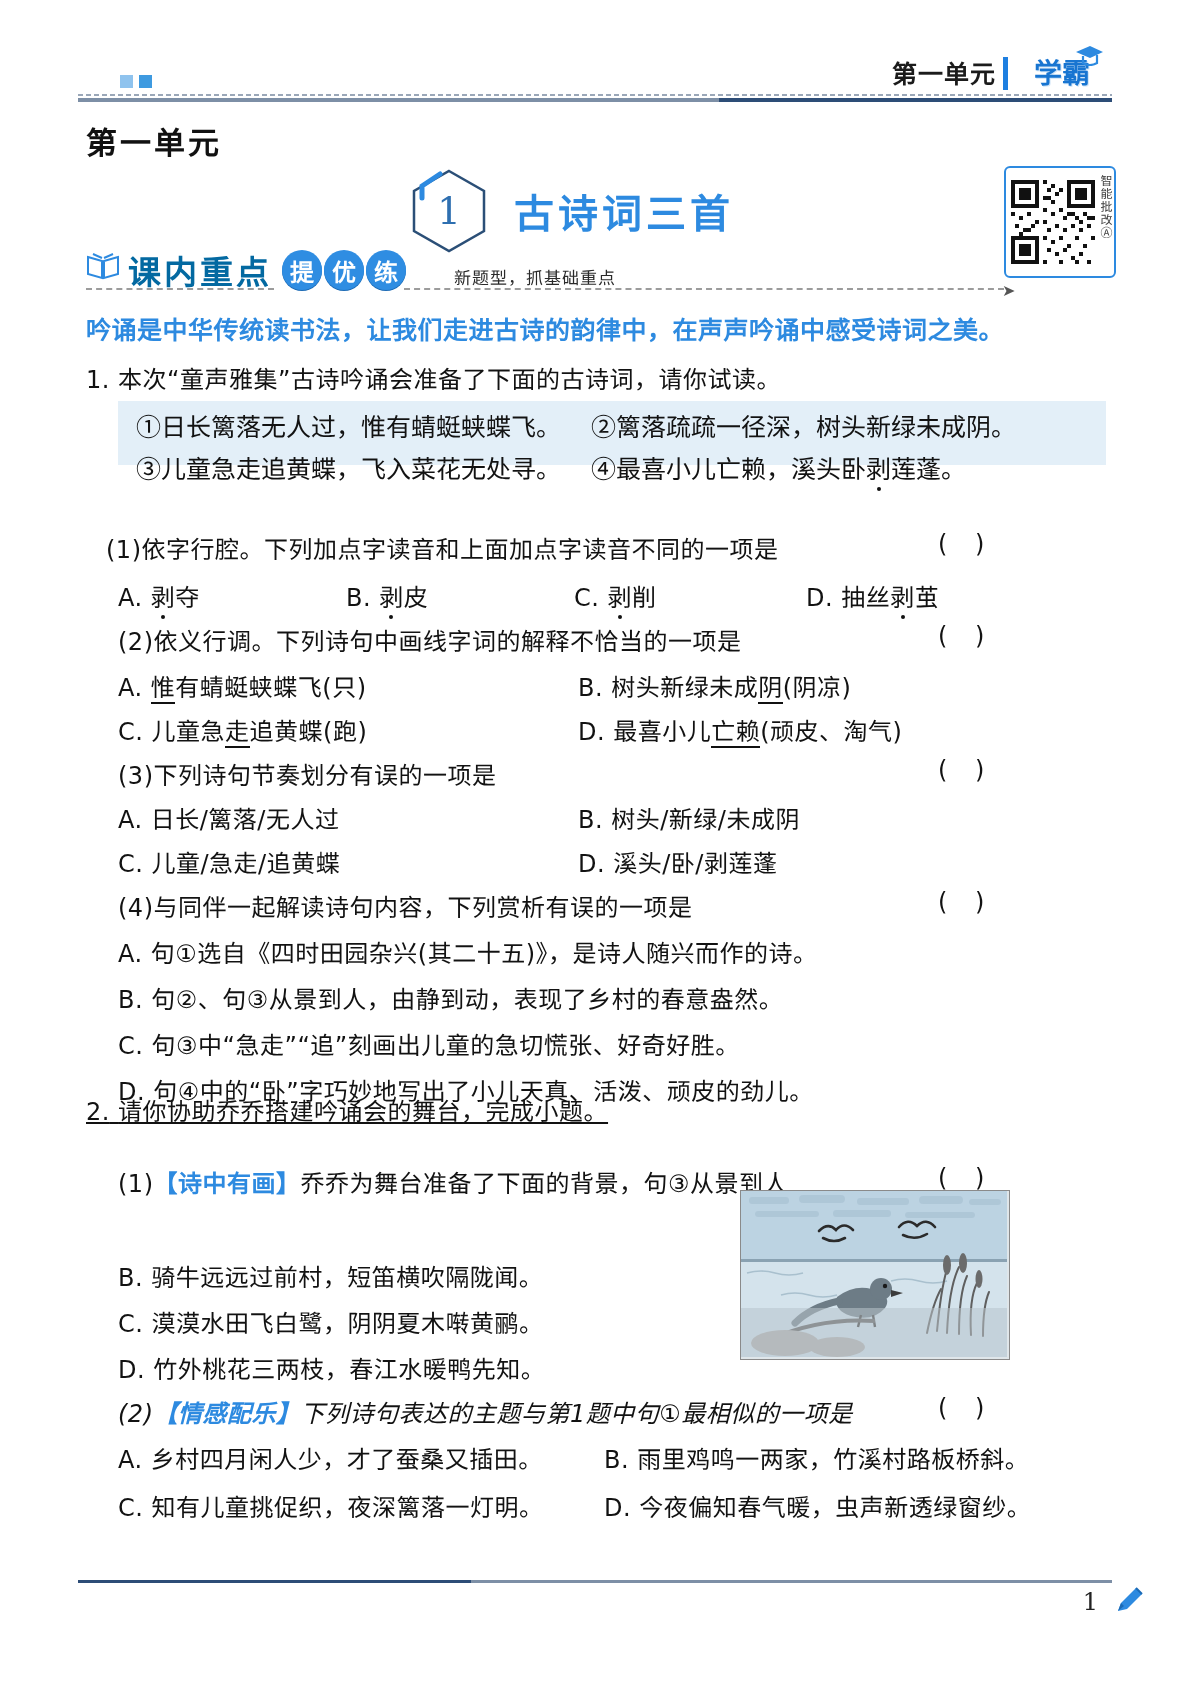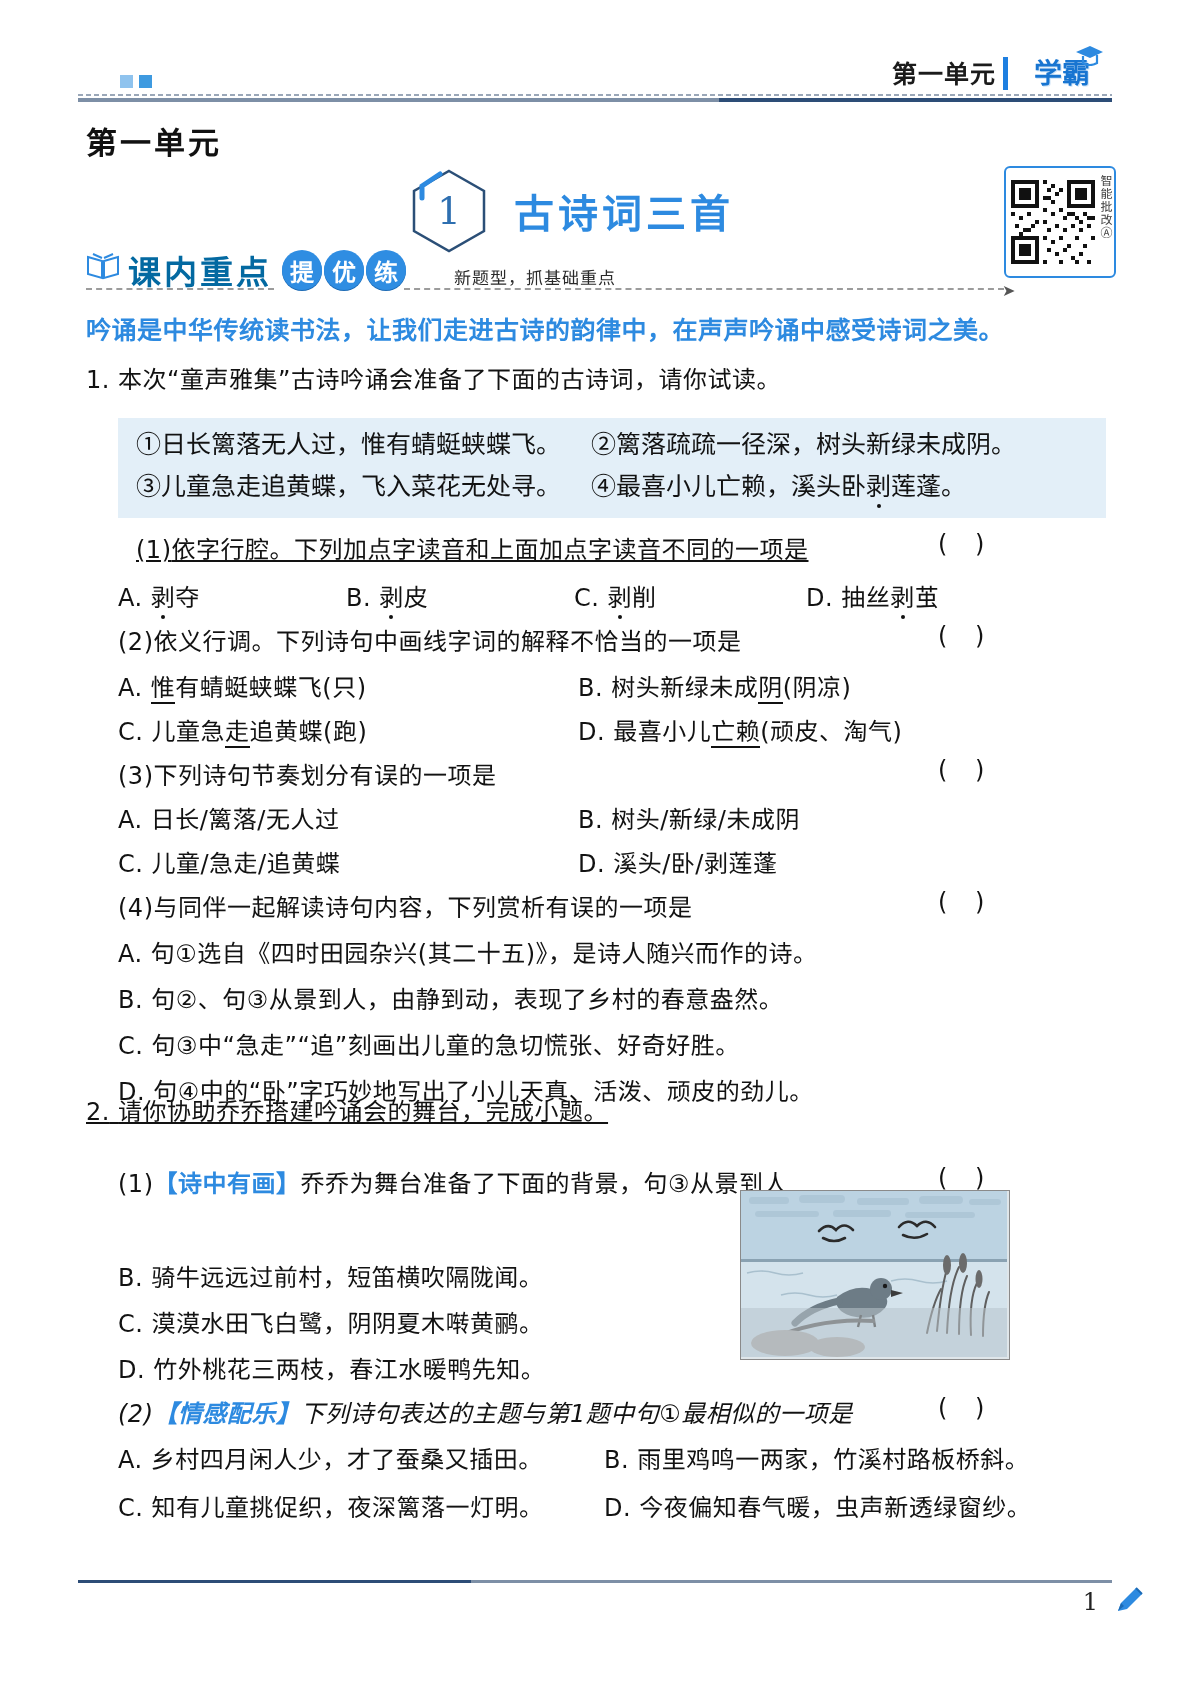--- a/index.html
+++ b/index.html
@@ -119,21 +119,21 @@
     position:absolute;left:86px;top:310px;width:1020px;
     font-size:25px;color:#2d8ae0;font-weight:700;letter-spacing:0.5px;
   }
   .qline{
     position:absolute; font-size:24px; letter-spacing:0.5px; white-space:nowrap;
   }
   .parens{position:absolute;font-size:24px;letter-spacing:10px;}
 
   
   .poembox{
-    position:absolute;left:118px;top:418px;width:988px;height:100px;
+    position:absolute;left:118px;top:401px;width:988px;height:64px;
     background:#e3eff8;
   }
   .poembox .pl{
     position:absolute;left:18px;font-size:25px;white-space:nowrap;
     font-family:"DejaVu Serif","Liberation Serif",serif;
   }
   .poembox .pl.l1{top:6px;}
   .poembox .pl.l2{top:48px;}
   .gap{display:inline-block;width:30px;}
   .dotchar{position:relative;display:inline-block;}
@@ -297,21 +297,21 @@
 
   <div class="poembox">
     <div class="pl l1">
       <span>①日长篱落无人过，惟有蜻蜓蛱蝶飞。</span><span class="gap"></span><span>②篱落疏疏一径深，树头新绿未成阴。</span>
     </div>
     <div class="pl l2">
       <span>③儿童急走追黄蝶，飞入菜花无处寻。</span><span class="gap"></span><span>④最喜小儿亡赖，溪头卧</span><span class="dotchar">剥</span><span>莲蓬。</span>
     </div>
   </div>
 
-  <div class="qline" style="left:136px;top:530px;text-decoration:underline;">
+  <div class="qline" style="left:106px;top:530px;">
     <span>(1)</span><span>依字行腔。下列加点字读音和上面加点字读音不同的一项是</span>
   </div>
   <div class="parens" style="left:938px;top:530px;">(        )</div>
 
   <div class="qline" style="left:118px;top:578px;">
     <span>A.</span>&nbsp;<span class="dotchar">剥</span><span>夺</span>
   </div>
   <div class="qline" style="left:346px;top:578px;">
     <span>B.</span>&nbsp;<span class="dotchar">剥</span><span>皮</span>
   </div>

